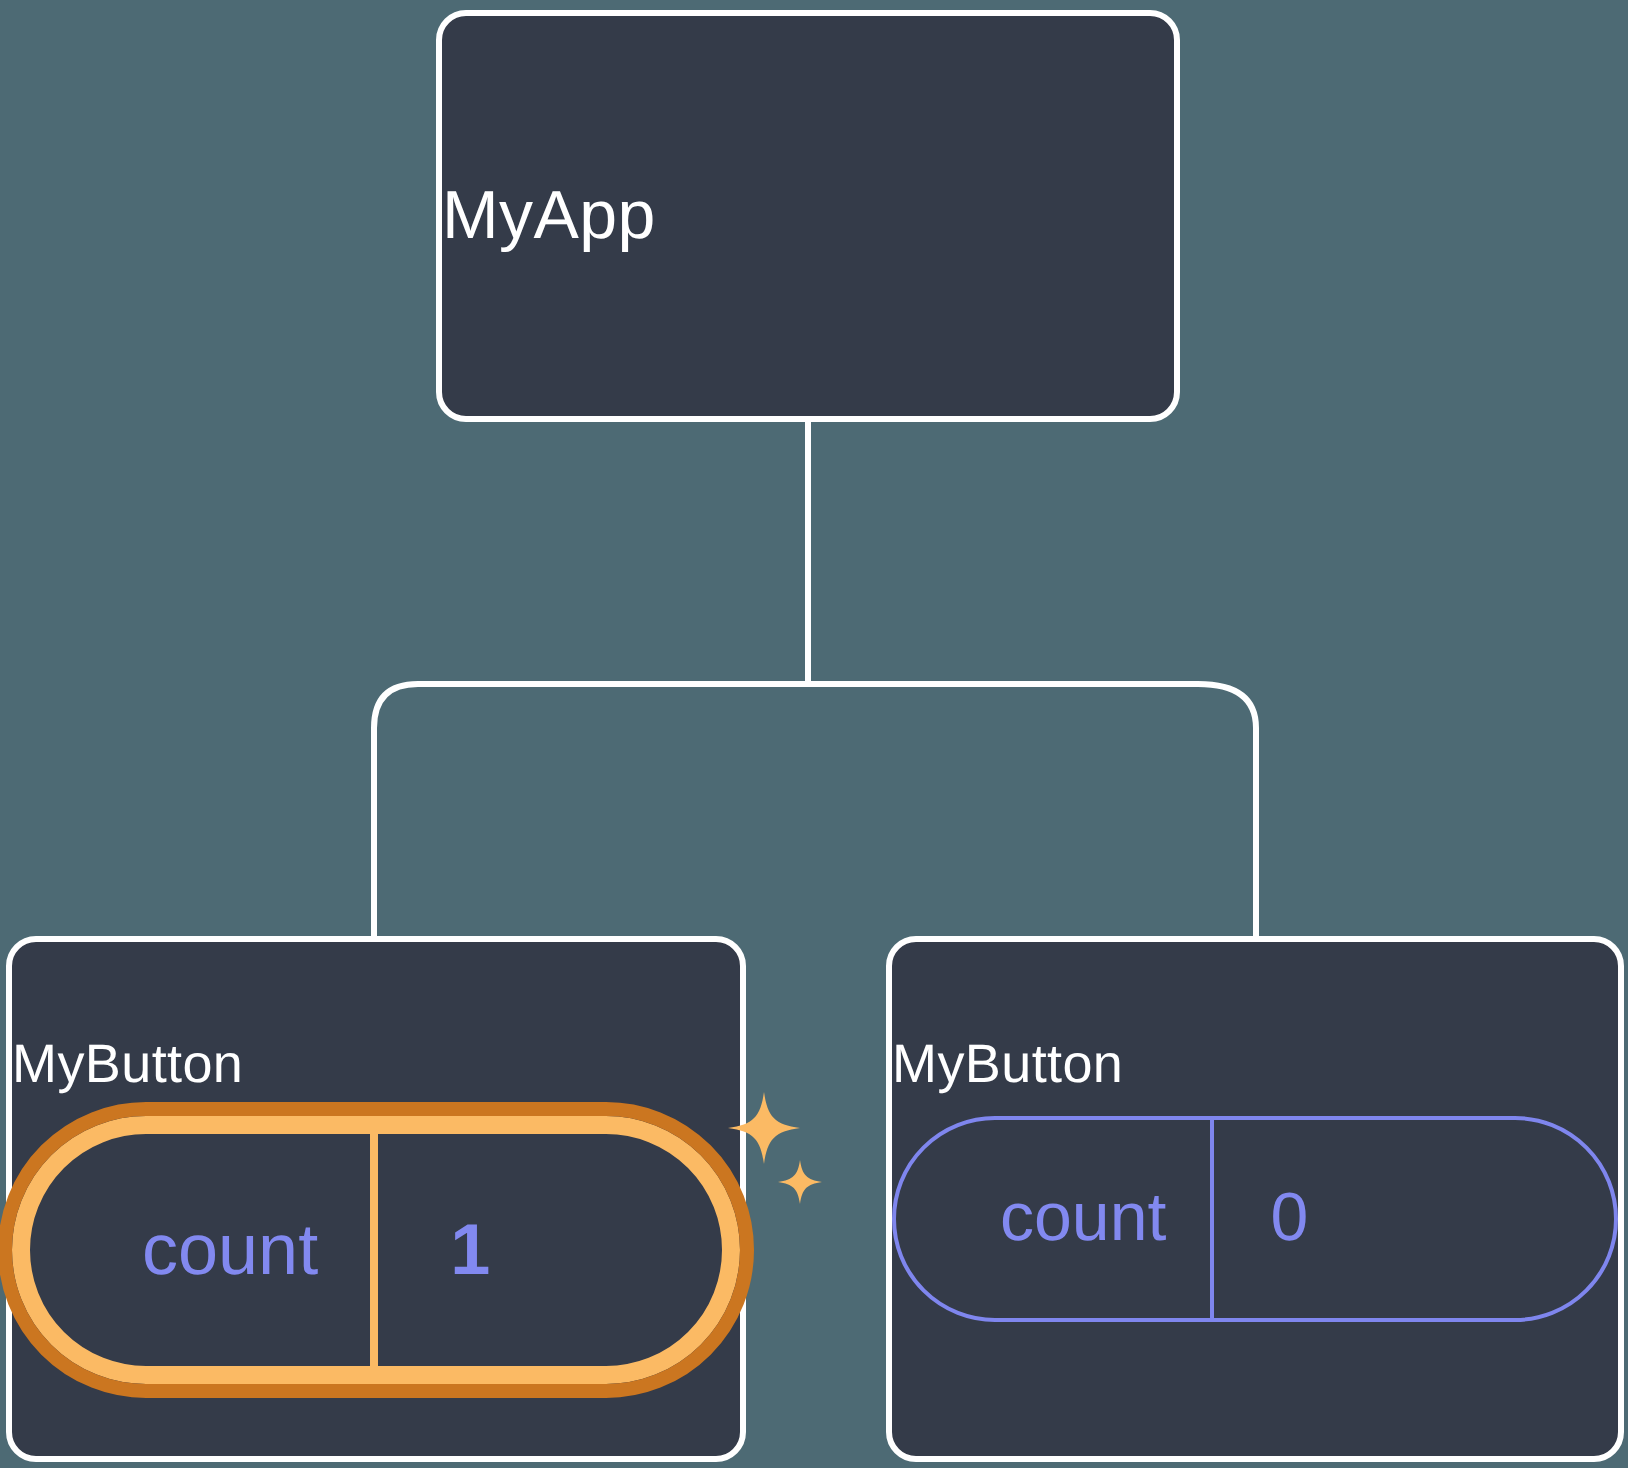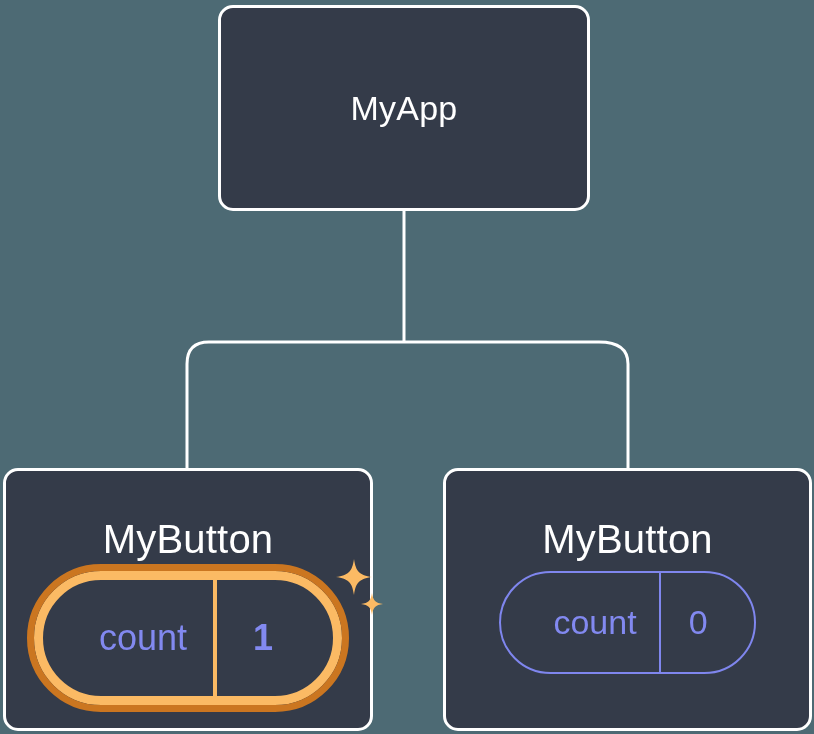--- a/index.html
+++ b/index.html
@@ -31,21 +31,20 @@
 
   
   .node {
     position: absolute;
     box-sizing: border-box;
     background: #343b49;
     border: 3px solid #ffffff;
     border-radius: 15px;
     display: flex;
     flex-direction: column;
-    align-items: center;
   }
   .node-root {
     left: 218px;
     top: 5px;
     width: 372px;
     height: 206px;
     justify-content: center;
   }
   .node-child-left {
     left: 3px;
@@ -63,21 +62,21 @@
   .node-title {
     color: #ffffff;
     font-size: 34px;
     font-weight: 400;
     letter-spacing: 0.2px;
     line-height: 1;
     white-space: nowrap;
   }
   .node-child-left .node-title,
   .node-child-right .node-title {
-    font-size: 40px;
+    font-size: 27px;
     margin-top: 48px;
   }
 
   
   .pill-wrap {
     position: relative;
     margin-top: 12px;
   }
   .pill {
     box-sizing: border-box;

